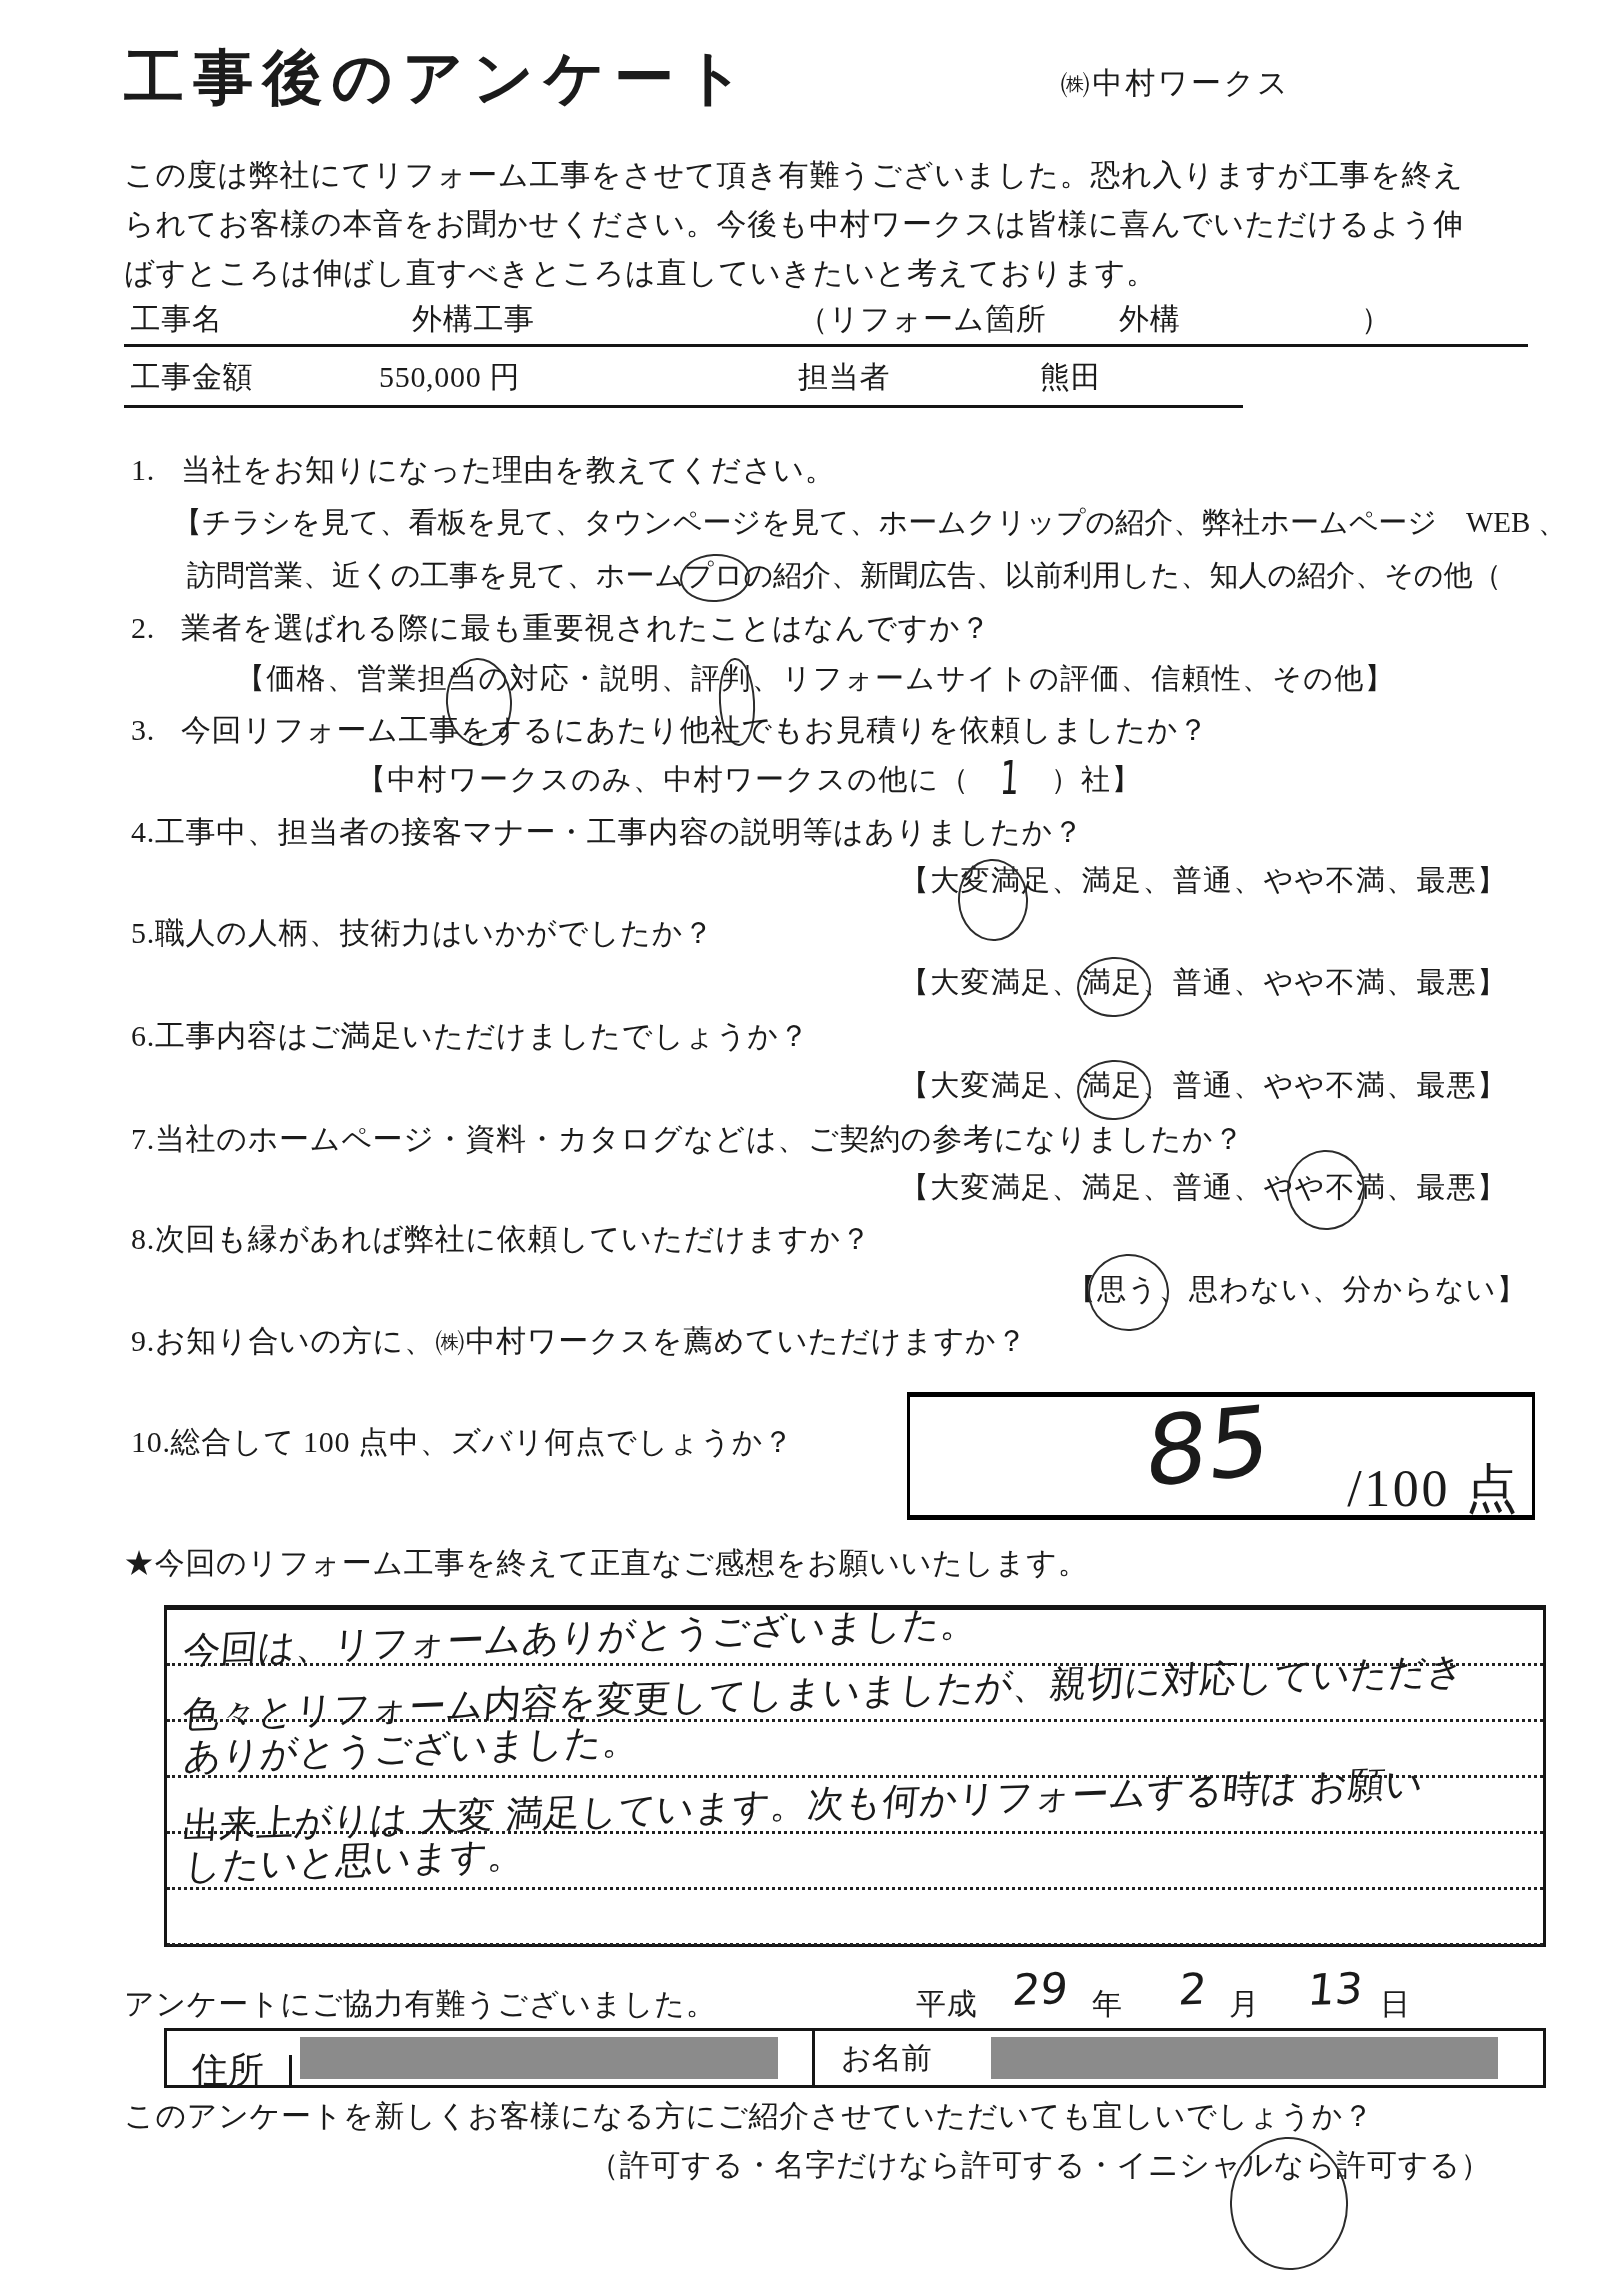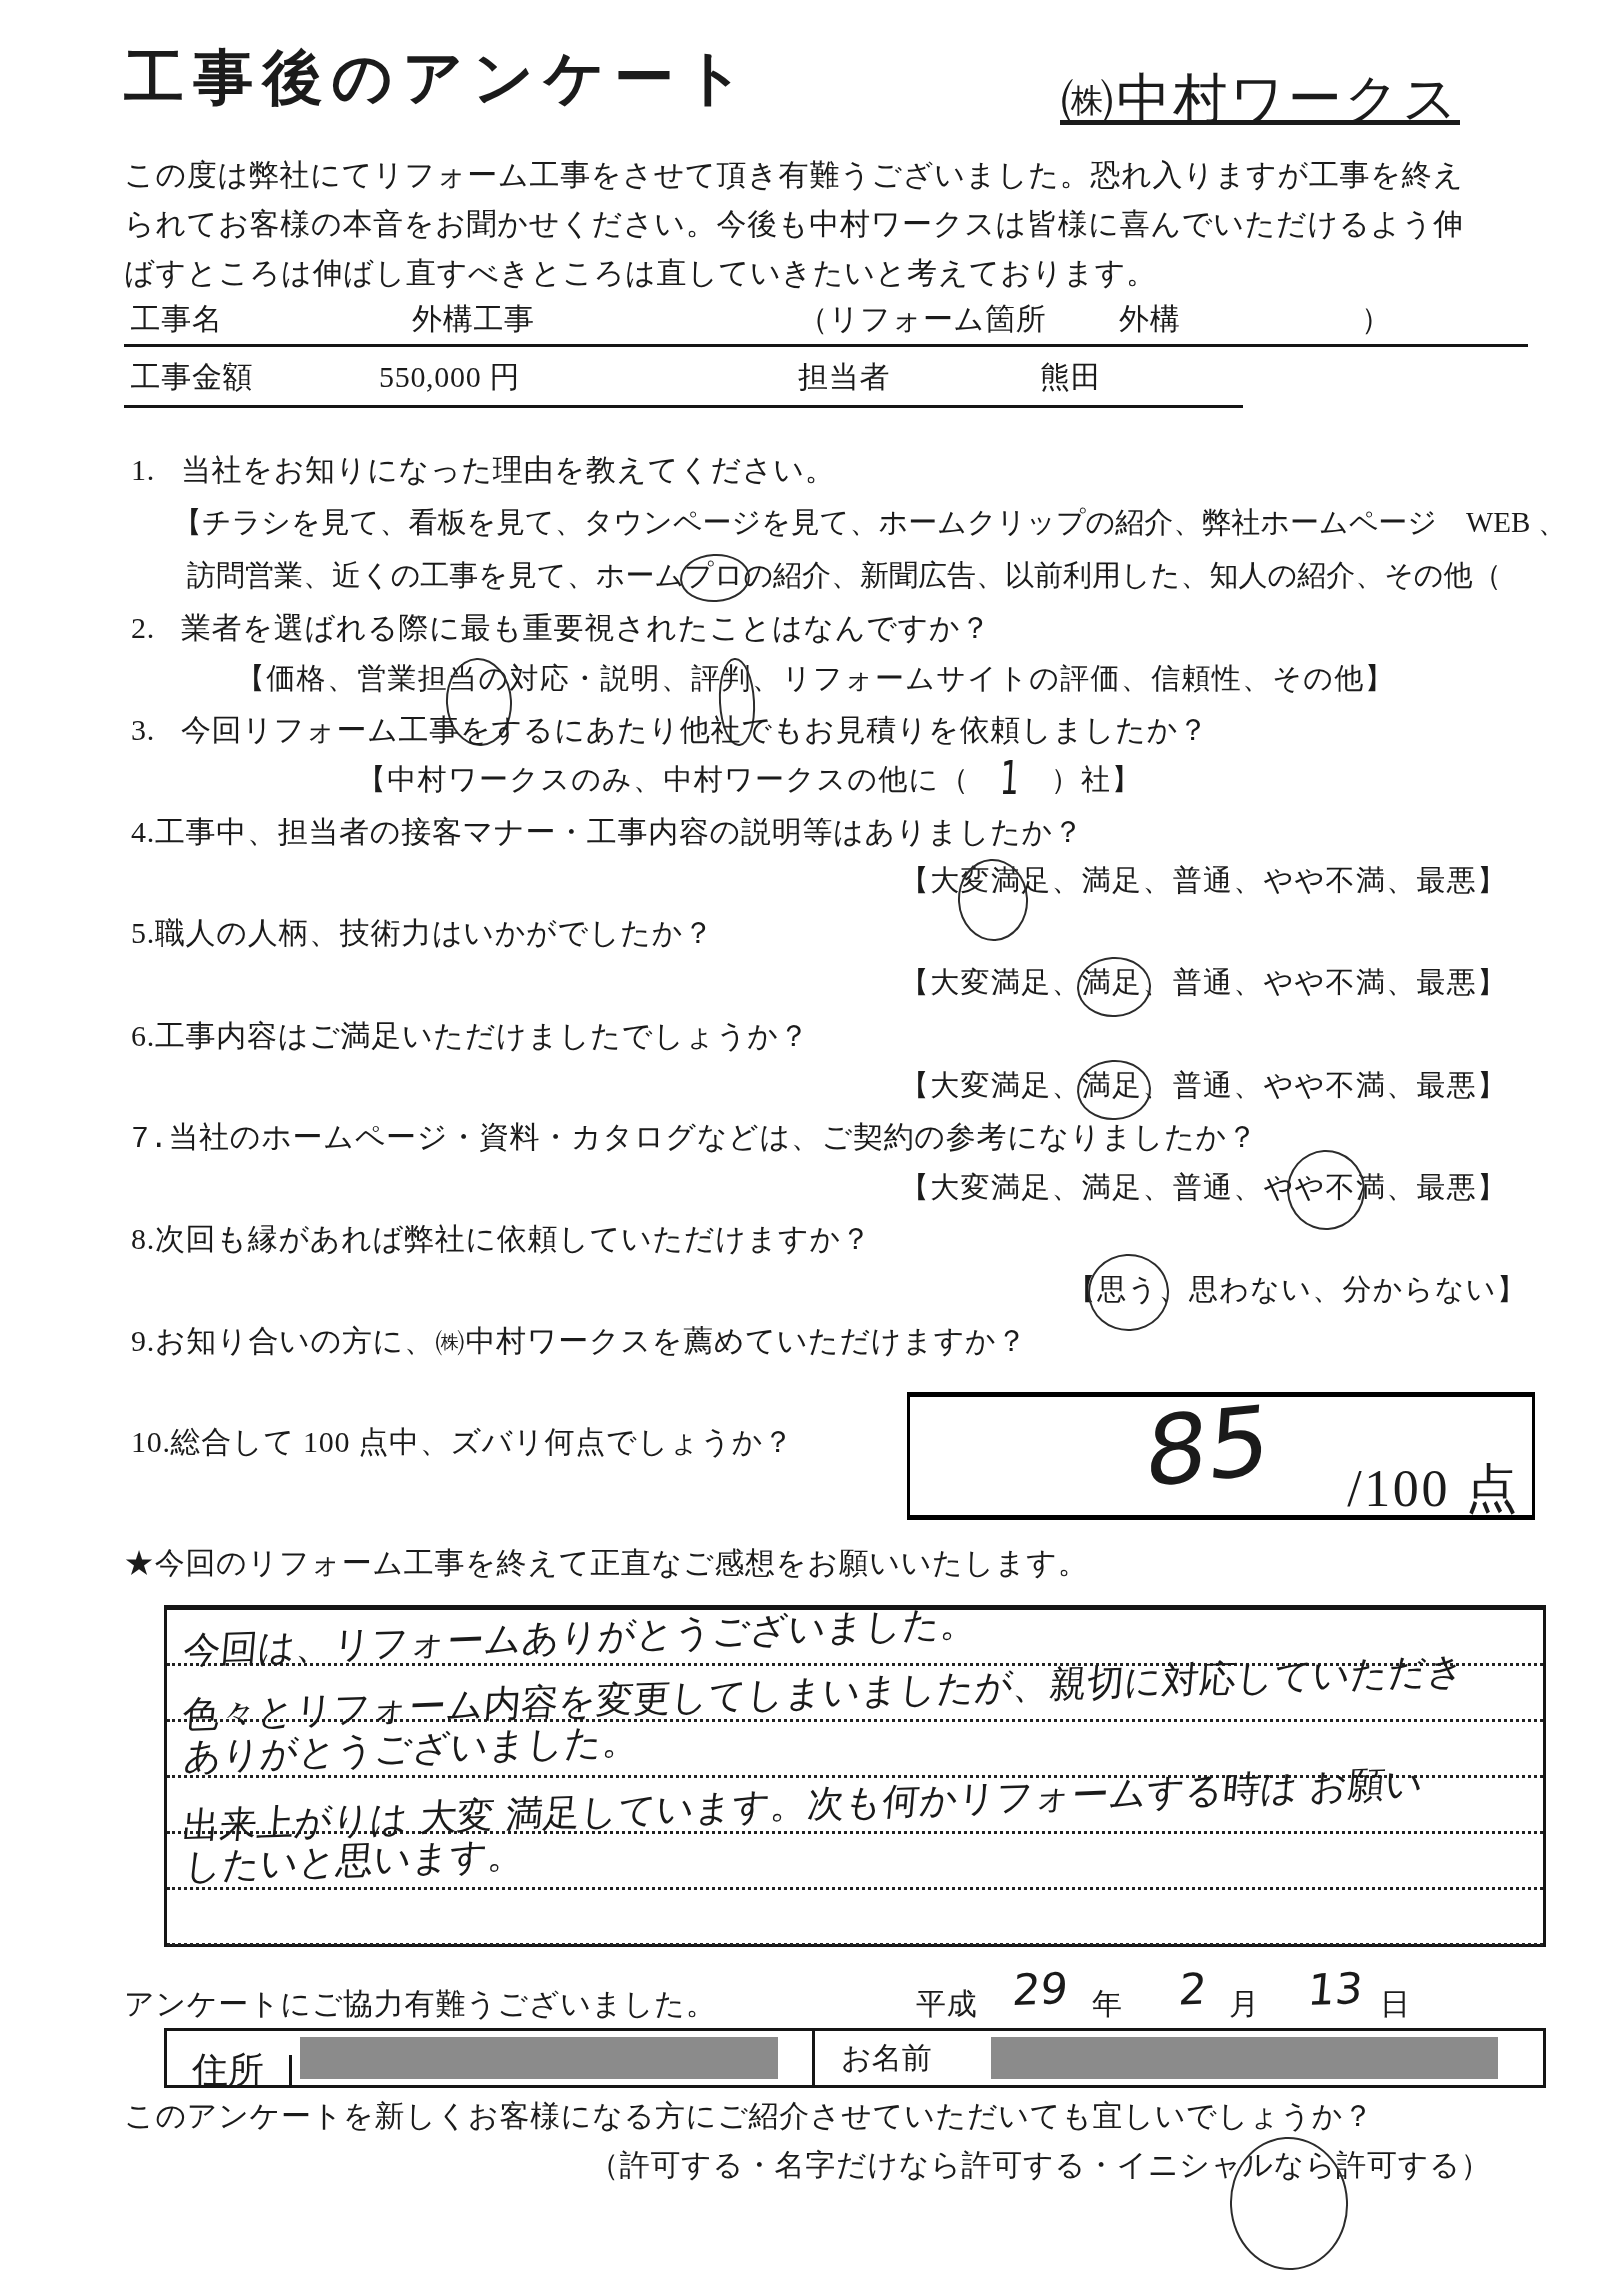--- a/index.html
+++ b/index.html
@@ -2,21 +2,21 @@
 <html style="font-size:10.5px"><head>
 <meta charset="utf-8">
 <style>
   html,body{margin:0;padding:0;background:#e8e8e8;}
   .page{position:relative;width:1623px;height:2295px;background:#ffffff;overflow:hidden;
         font-family:"Liberation Serif","DejaVu Serif",serif;color:#1b1b1b;}
   .t{position:absolute;white-space:nowrap;}
   .body46{font-size:30px;letter-spacing:0.7px;line-height:1.2;}
   .opt{font-size:29px;letter-spacing:1.3px;line-height:1.2;}
   .title{font-size:60px;font-weight:bold;letter-spacing:9.2px;}
-  .company{font-size:54px;letter-spacing:2.6px;text-decoration:underline;}
+  .company{font-size:30px;letter-spacing:2.6px;}
   .qgap{display:inline-block;width:26px;}
   
   .hand{font-family:"DejaVu Sans",sans-serif;display:inline-block;
         transform:skewX(-7deg) rotate(-2deg);color:#1a1a1a;}
   .hand-stroke{font-family:"DejaVu Sans",sans-serif;display:inline-block;
         transform:scaleY(1.55) skewX(-5deg);font-size:30px;}
   
   .circled{position:relative;display:inline-block;}
   .circled::after{content:"";position:absolute;border:2.6px solid #2c2c2c;border-radius:50%;
         transform:rotate(-3deg);pointer-events:none;}
@@ -90,21 +90,21 @@
 
   <div class="t body46" style="left:131px;top:814px;"><span>4.</span><span>工事中、担当者の接客マナー・工事内容の説明等はありましたか？</span></div>
   <div class="t opt" style="left:900px;top:863px;"><span>【大</span><span class="circled c-q4">変満</span><span>足、満足、普通、やや不満、最悪】</span></div>
 
   <div class="t body46" style="left:131px;top:915px;"><span>5.</span><span>職人の人柄、技術力はいかがでしたか？</span></div>
   <div class="t opt" style="left:900px;top:965px;"><span>【大変満足、</span><span class="circled c-sat">満足</span><span>、普通、やや不満、最悪】</span></div>
 
   <div class="t body46" style="left:131px;top:1018px;"><span>6.</span><span>工事内容はご満足いただけましたでしょうか？</span></div>
   <div class="t opt" style="left:900px;top:1068px;"><span>【大変満足、</span><span class="circled c-sat">満足</span><span>、普通、やや不満、最悪】</span></div>
 
-  <div class="t body46" style="left:131px;top:1121px;font-family:Liberation Mono, monospace;"><span>7.</span><span>当社のホームページ・資料・カタログなどは、ご契約の参考になりましたか？</span></div>
+  <div class="t body46" style="left:131px;top:1121px;"><span>7.</span><span>当社のホームページ・資料・カタログなどは、ご契約の参考になりましたか？</span></div>
   <div class="t opt" style="left:900px;top:1170px;"><span>【大変満足、満足、普通、や</span><span class="circled c-q7">や不</span><span>満、最悪】</span></div>
 
   <div class="t body46" style="left:131px;top:1221px;"><span>8.</span><span>次回も縁があれば弊社に依頼していただけますか？</span></div>
   <div class="t opt" style="left:1067px;top:1272px;"><span>【</span><span class="circled c-q8">思う</span><span>、思わない、分からない】</span></div>
 
   <div class="t body46" style="left:131px;top:1323px;"><span>9.</span><span>お知り合いの方に、㈱中村ワークスを薦めていただけますか？</span></div>
 
   <div class="t body46" style="left:131px;top:1424px;"><span>10.</span><span>総合して 100 点中、ズバリ何点でしょうか？</span></div>
   <div class="score-box">
     <span class="score-hand hand">85</span>

